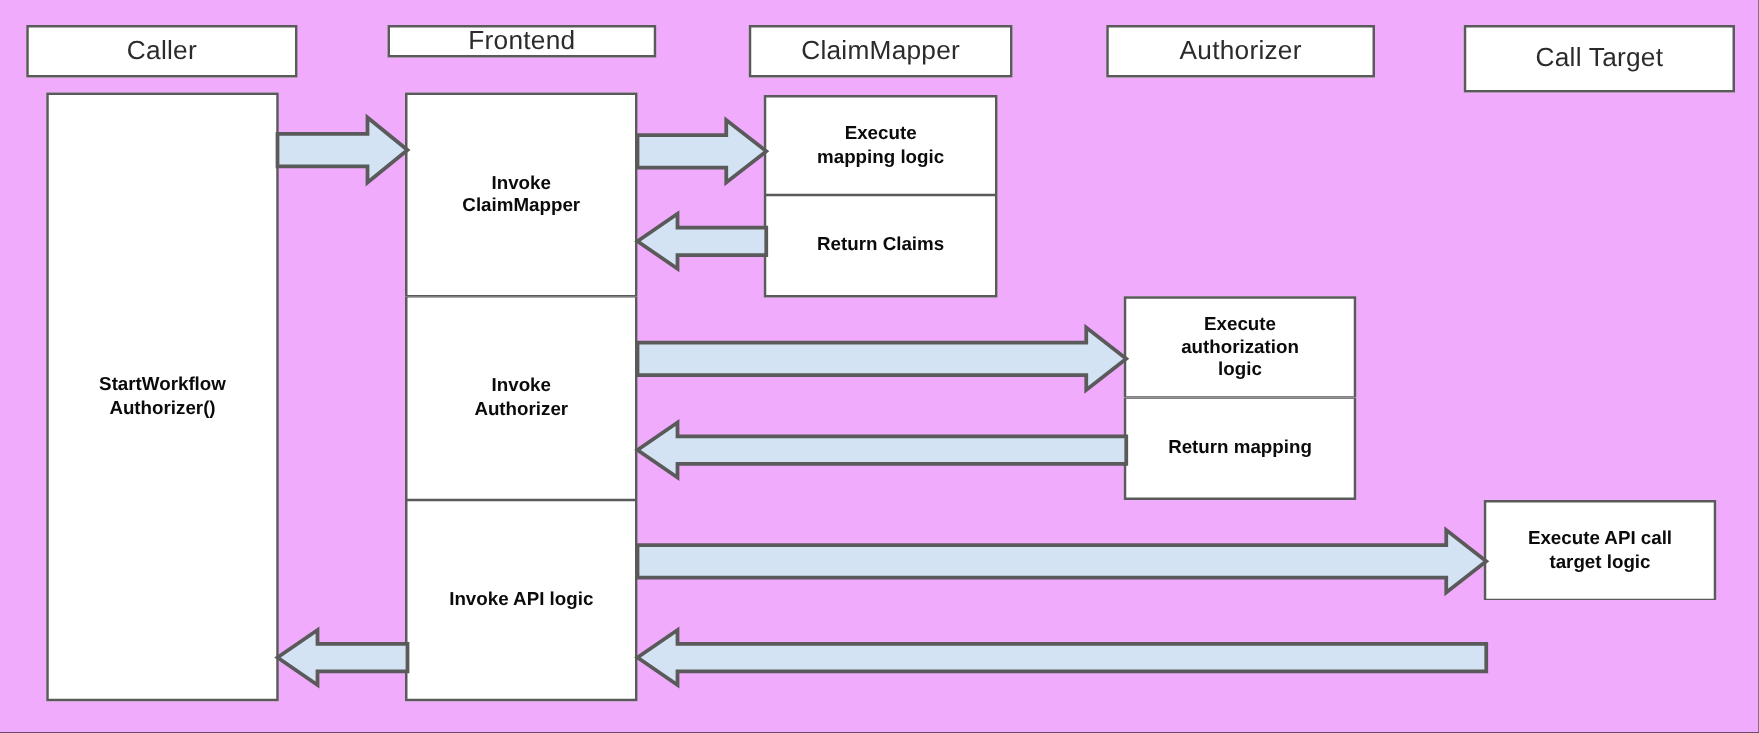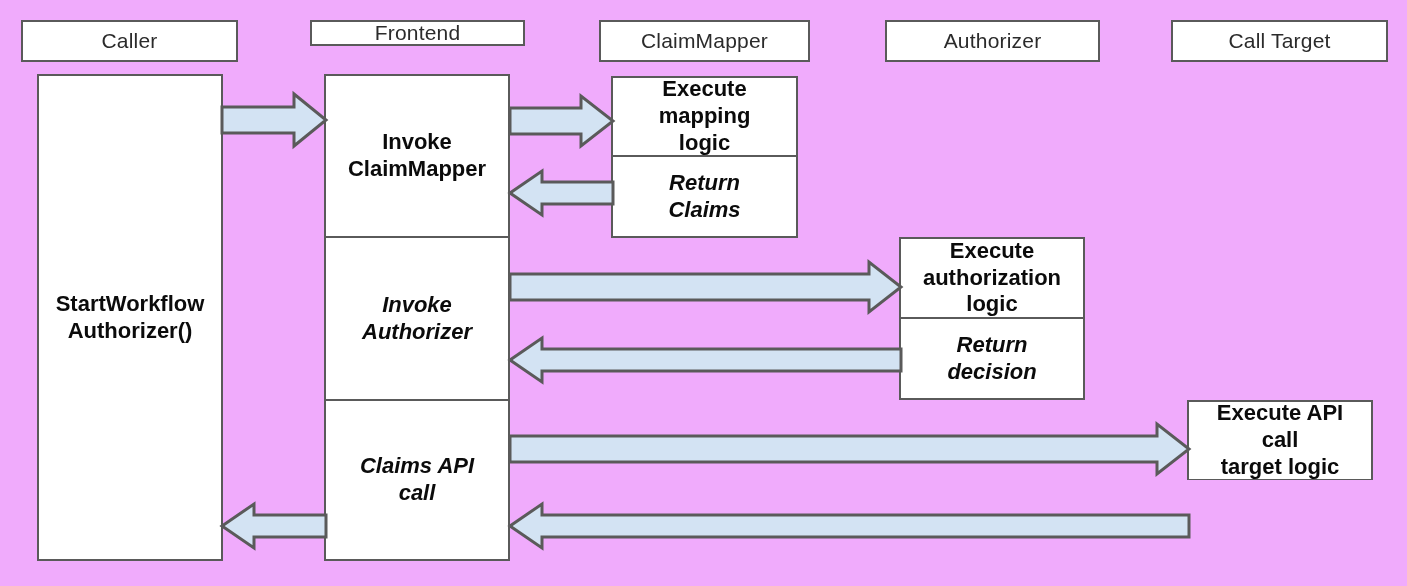--- a/index.html
+++ b/index.html
@@ -31,26 +31,26 @@
   .act-box {
     position: absolute;
     background: #ffffff;
     border: 2px solid #5a5a5a;
     box-sizing: border-box;
     display: flex;
     align-items: center;
     justify-content: center;
     text-align: center;
     color: #0b0b0b;
-    font-size: 22px;
+    font-size: 15px;
     font-weight: 700;
     line-height: 1.22;
     padding: 0 17px;
   }
-  .act-box.tall-stack-mid { border-top-width: 1px; font-style: italic; }
+  .act-box.tall-stack-mid { border-top-width: 1px; }
   .act-box.stack-top { border-bottom-width: 1px; }
   .arrow {
     position: absolute;
   }
   .arrow svg { display: block; overflow: visible; }
 </style>
 </head>
 <body>
 
 <div id="canvas">
@@ -64,60 +64,60 @@
   </div>
 
   <div class="lane-header" style="left:599px; top:20px; width:211px; height:42px;">
     <span>ClaimMapper</span>
   </div>
 
   <div class="lane-header" style="left:885px; top:20px; width:215px; height:42px;">
     <span>Authorizer</span>
   </div>
 
-  <div class="lane-header" style="left:1171px; top:20px; width:217px; height:42px;">
+  <div class="lane-header" style="left:1171px; top:20px; width:217px; height:54px;">
     <span>Call Target</span>
   </div>
 
   <div class="act-box" style="left:37px; top:74px; width:186px; height:487px;">
     <span style="white-space:pre-line;">StartWorkflow
 Authorizer()</span>
   </div>
 
   <div class="act-box stack-top" style="left:324px; top:74px; width:186px; height:163px;">
     <span style="white-space:pre-line;">Invoke
 ClaimMapper</span>
   </div>
 
   <div class="act-box tall-stack-mid stack-top" style="left:324px; top:237px; width:186px; height:163px;">
     <span style="white-space:pre-line;">Invoke
 Authorizer</span>
   </div>
 
   <div class="act-box tall-stack-mid" style="left:324px; top:400px; width:186px; height:161px;">
-    <span style="white-space:pre-line;">Claims API call</span>
+    <span style="white-space:pre-line;">Invoke API logic</span>
   </div>
 
   <div class="act-box stack-top" style="left:611px; top:76px; width:187px; height:80px;">
     <span style="white-space:pre-line;">Execute
 mapping logic</span>
   </div>
 
   <div class="act-box tall-stack-mid" style="left:611px; top:156px; width:187px; height:82px;">
     <span style="white-space:pre-line;">Return Claims</span>
   </div>
 
   <div class="act-box stack-top" style="left:899px; top:237px; width:186px; height:81px;">
     <span style="white-space:pre-line;">Execute
 authorization
 logic</span>
   </div>
 
   <div class="act-box tall-stack-mid" style="left:899px; top:318px; width:186px; height:82px;">
-    <span style="white-space:pre-line;">Return decision</span>
+    <span style="white-space:pre-line;">Return mapping</span>
   </div>
 
   <div class="act-box stack-top" style="left:1187px; top:400px; width:186px; height:80px;">
     <span style="white-space:pre-line;">Execute API call
 target logic</span>
   </div>
 
 
   <div class="arrow" style="left:222px; top:94px;">
     <svg width="104" height="52" viewBox="0 0 104 52">

